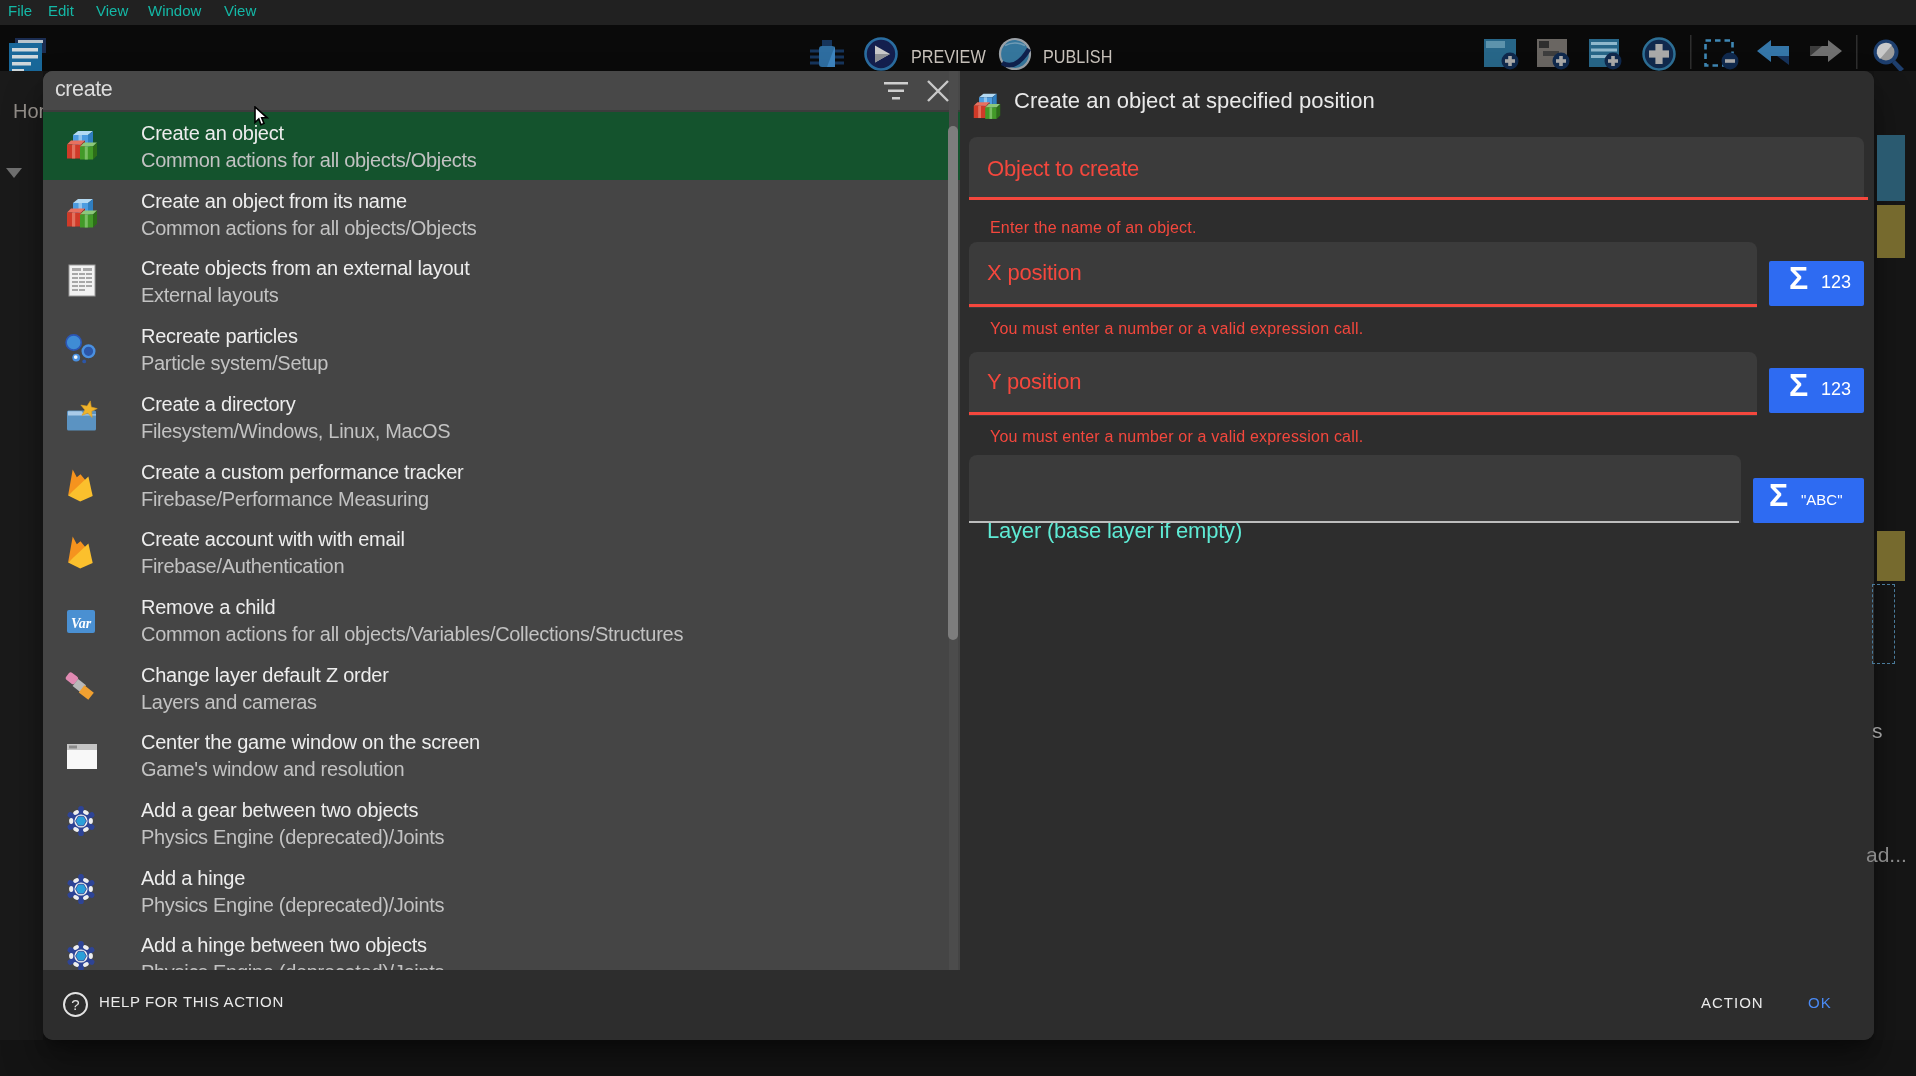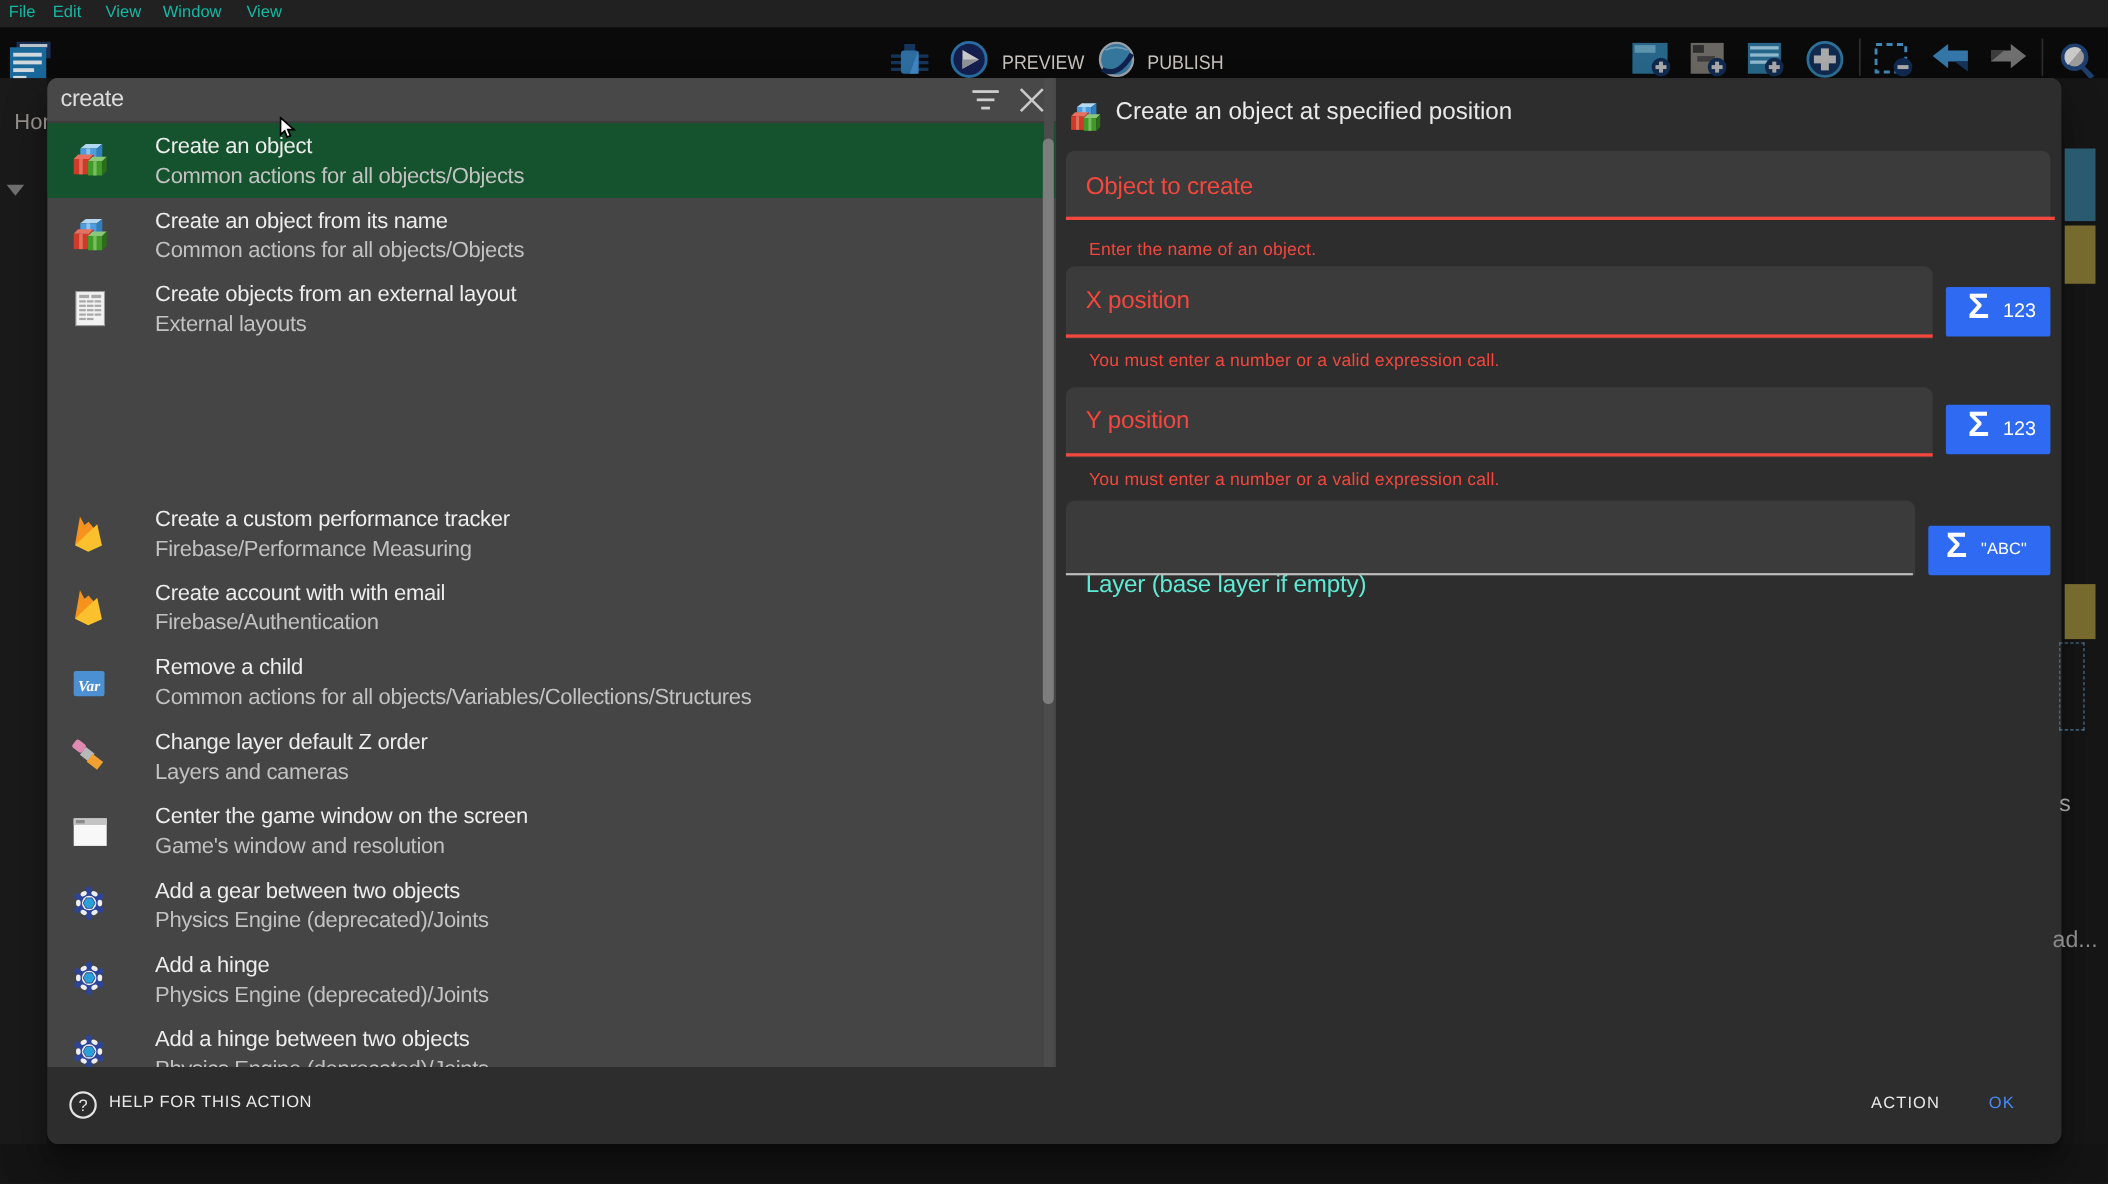--- a/index.html
+++ b/index.html
@@ -232,20 +232,40 @@
               <rect x="7" y="21" width="6" height="2"></rect>
               <rect x="14" y="21" width="6" height="2"></rect>
               <rect x="21" y="21" width="6" height="2"></rect>
               <rect x="7" y="25" width="6" height="2"></rect>
               <rect x="14" y="25" width="6" height="2"></rect>
             </g>
           </svg>
           <span class="rtitle">Create objects from an external layout</span>
           <span class="rsub">External layouts</span>
         </div>
+        <div class="row" style="top:203px">
+          <svg class="ricon" viewBox="0 0 34 34" width="34" height="34">
+            <circle cx="8.7" cy="10.5" r="7.6" fill="#3f8cd5" stroke="#2b56b5" stroke-width="1.6"></circle>
+            <circle cx="23.5" cy="19.3" r="5.8" fill="#2b56a8" stroke="#4a90e0" stroke-width="2.4"></circle>
+            <circle cx="11.2" cy="25.6" r="3.9" fill="#4a90e0"></circle>
+            <circle cx="10.7" cy="25.1" r="1.9" fill="#f0f6fa"></circle>
+            <circle cx="19.2" cy="29.4" r="1.9" fill="#2b56a8"></circle>
+          </svg>
+          <span class="rtitle">Recreate particles</span>
+          <span class="rsub">Particle system/Setup</span>
+        </div>
+        <div class="row" style="top:271px">
+          <svg class="ricon" viewBox="0 0 34 34" width="34" height="34">
+            <rect x="2" y="10.5" width="29" height="20" rx="1.5" fill="#5b93c2"></rect>
+            <path d="M3 15.5 v-4.2 h13.5 l2.6 3 h11.9 v1.2 z" fill="#aacbe8"></path>
+            <polygon points="25.33,0.89 26.25,7.02 32.25,8.58 26.70,11.35 27.08,17.54 22.73,13.12 16.96,15.39 19.82,9.89 15.88,5.10 22.00,6.12" fill="#f0b42a" stroke="#d89a22" stroke-width="0.6"></polygon>
+          </svg>
+          <span class="rtitle">Create a directory</span>
+          <span class="rsub">Filesystem/Windows, Linux, MacOS</span>
+        </div>
         <div class="row" style="top:339px">
           <svg class="ricon" viewBox="0 0 34 34" width="34" height="34">
             <polygon points="3.1,27.6 7.7,1.5 11.8,9.3 15.5,6.3 21.5,13.5" fill="#f5931e"></polygon>
             <polygon points="3.1,27.6 23.4,8.5 27.7,28 15.2,33.5" fill="#fbc02d"></polygon>
           </svg>
           <span class="rtitle">Create a custom performance tracker</span>
           <span class="rsub">Firebase/Performance Measuring</span>
         </div>
         <div class="row" style="top:406px">
           <svg class="ricon" viewBox="0 0 34 34" width="34" height="34">

